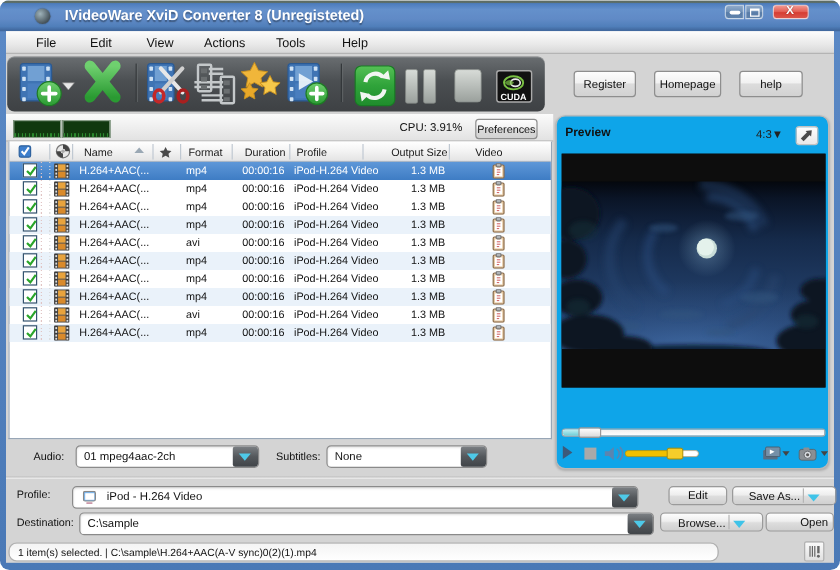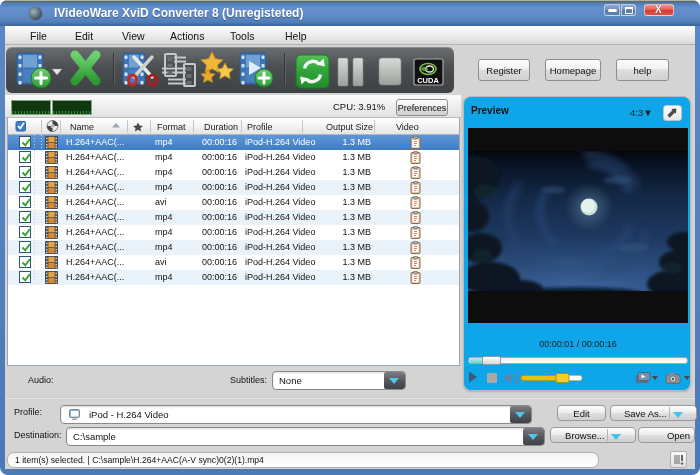--- a/index.html
+++ b/index.html
@@ -703,21 +703,20 @@
 </g>
 <g fill="#16323a" opacity="0.5" filter="url(#blur2)">
  <ellipse cx="18" cy="64" rx="12" ry="8"></ellipse>
  <ellipse cx="14" cy="128" rx="10" ry="7"></ellipse>
  <ellipse cx="204" cy="140" rx="10" ry="6"></ellipse>
 </g>
 </g>
 <rect x="0" y="0" width="220" height="23" fill="#0d0d0d"></rect>
 <rect x="0" y="163" width="220" height="32" fill="#0d0d0d"></rect>
 </svg></div>
-      <div id="pv-time">00:00:01 / 00:00:16</div>
       <div id="pv-seek">
           <div class="prog"></div>
           <div class="thumb"></div>
         </div>
       <div id="pv-controls"><svg id="ctrlsvg" width="228" height="20">
 <path d="M5 2.5 l8 5.5 -8 5.5 z" fill="#3d5a7a"></path>
 <rect x="23" y="4" width="10" height="10" fill="#a9a9a9"></rect>
 <g fill="#5b85b0">
               <path d="M40 7 h3.5 l4 -3.5 v11 l-4 -3.5 H40 z"></path>
             </g>
@@ -734,20 +733,24 @@
 <g transform="translate(202,4)">
  <rect x="0" y="1.5" width="14" height="9" rx="2" fill="#8a8f94" stroke="#5a5f64" stroke-width="0.7"></rect>
  <rect x="3.5" y="0" width="5" height="2.5" rx="0.8" fill="#8a8f94"></rect>
  <circle cx="7" cy="6" r="3" fill="#d8dce0" stroke="#5a5f64" stroke-width="0.7"></circle>
  <circle cx="7" cy="6" r="1.3" fill="#555"></circle>
 </g>
 <path d="M220 7 l6 0 -3 4 z" fill="#444"></path>
 </svg></div>
     </div>
     <div class="lbl" style="left:23px; top:349px;">Audio:</div>
+    <div class="combo" style="left:58px; top:345px; width:153px;">
+        <div class="ctext">01 mpeg4aac-2ch</div>
+        <div class="cap"></div>
+      </div>
     <div class="lbl" style="left:225px; top:349px;">Subtitles:</div>
     <div class="combo" style="left:267px; top:345px; width:134px;">
         <div class="ctext">None</div>
         <div class="cap"></div>
       </div>
     <div style="position:absolute;left:0;top:371px;width:690px;height:2px;background:linear-gradient(#bfbfbf,#f2f2f2);"></div>
     <div class="lbl" style="left:9px; top:381px;">Profile:</div>
     <div class="combo" style="left:55px; top:379px; width:472px;">
         <svg width="11" height="11" style="position:absolute;left:8px;top:3px">
           <rect x="0.5" y="0.5" width="10" height="8" rx="1.5" fill="#7db4e8" stroke="#888"></rect>

